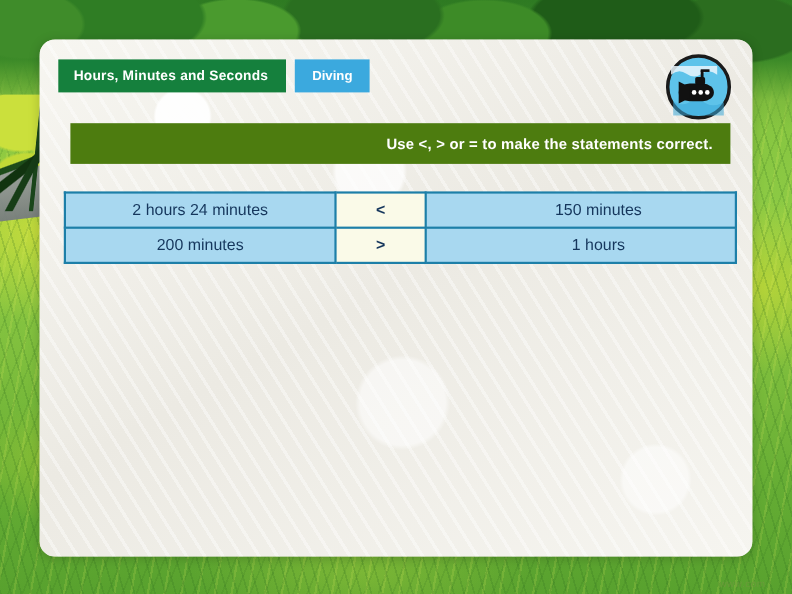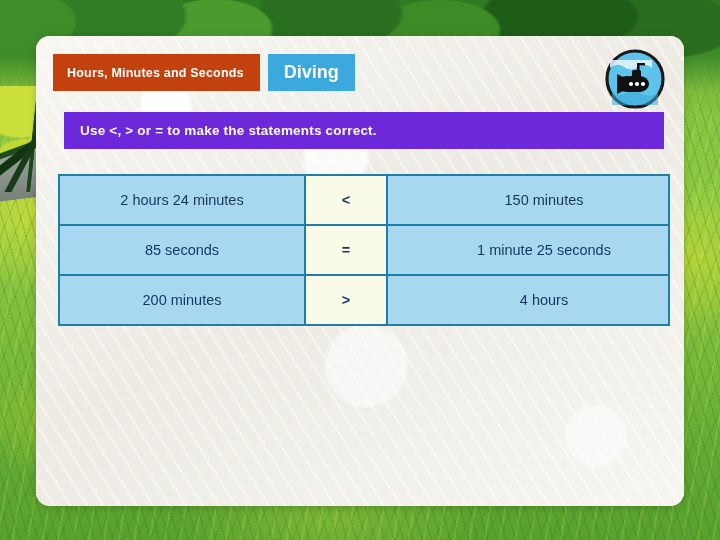--- a/index.html
+++ b/index.html
@@ -119,73 +119,74 @@
     pointer-events:none;
   }
   #card > * { position:relative; z-index:2; }
 
   
   #header {
     position:absolute; left:17px; top:18px;
     display:flex; align-items:stretch;
   }
   #title-bar {
-    background:#c2410c;
+    background:#15803d;
     color:#ffffff;
     font-size:12.5px;
     font-weight:bold;
     letter-spacing:.2px;
     padding:8px 16px 8px 14px;
     display:flex; align-items:center;
     white-space:nowrap;
   }
   #topic-tab {
     background:#3ba9de;
     color:#ffffff;
-    font-size:18px;
+    font-size:12px;
     font-weight:bold;
     padding:8px 16px;
     margin-left:8px;
     display:flex; align-items:center;
     white-space:nowrap;
   }
 
   
   #logo {
     position:absolute;
     right:18px; top:12px;
     width:62px; height:62px;
   }
 
   
   #instruction {
     position:absolute;
     left:28px; top:76px;
     width:600px;
-    background:#6d28d9;
+    background:#4d7c0f;
     color:#ffffff;
     font-size:13.5px;
     font-weight:bold;
     letter-spacing:.2px;
     padding:11px 16px;
+    text-align:right;
   }
 
   
   #table {
     position:absolute;
     left:22px; top:138px;
     width:610px;
     border-collapse:collapse;
     table-layout:fixed;
   }
   #table td {
     border:2px solid #1d7fa8;
     text-align:center;
     vertical-align:middle;
-    height:50px;
+    height:32px;
     color:#15365c;
     font-size:14.5px;
   }
   .cell-left  { width:246px; background:#a8d8f0; }
   .cell-op    { width:82px;  background:#fafae8; color:#7d9129;
                 font-size:16px; font-weight:bold; }
   .cell-right { width:282px; background:#a8d8f0;padding-left:32px; }
 
   
   #watermark {
@@ -235,28 +236,23 @@
     <div id="instruction">Use &lt;, &gt; or = to make the statements correct.</div>
 
     <table id="table">
       <tbody>
         <tr>
           <td class="cell-left">2 hours 24 minutes</td>
           <td class="cell-op">&lt;</td>
           <td class="cell-right">150 minutes</td>
         </tr>
         <tr>
-          <td class="cell-left">85 seconds</td>
-          <td class="cell-op">=</td>
-          <td class="cell-right">1 minute 25 seconds</td>
-        </tr>
-        <tr>
           <td class="cell-left">200 minutes</td>
           <td class="cell-op">&gt;</td>
-          <td class="cell-right">4 hours</td>
+          <td class="cell-right">1 hours</td>
         </tr>
       </tbody>
     </table>
 
   </div>
 
   <div id="watermark">www.com</div>
 
 </div>
 

